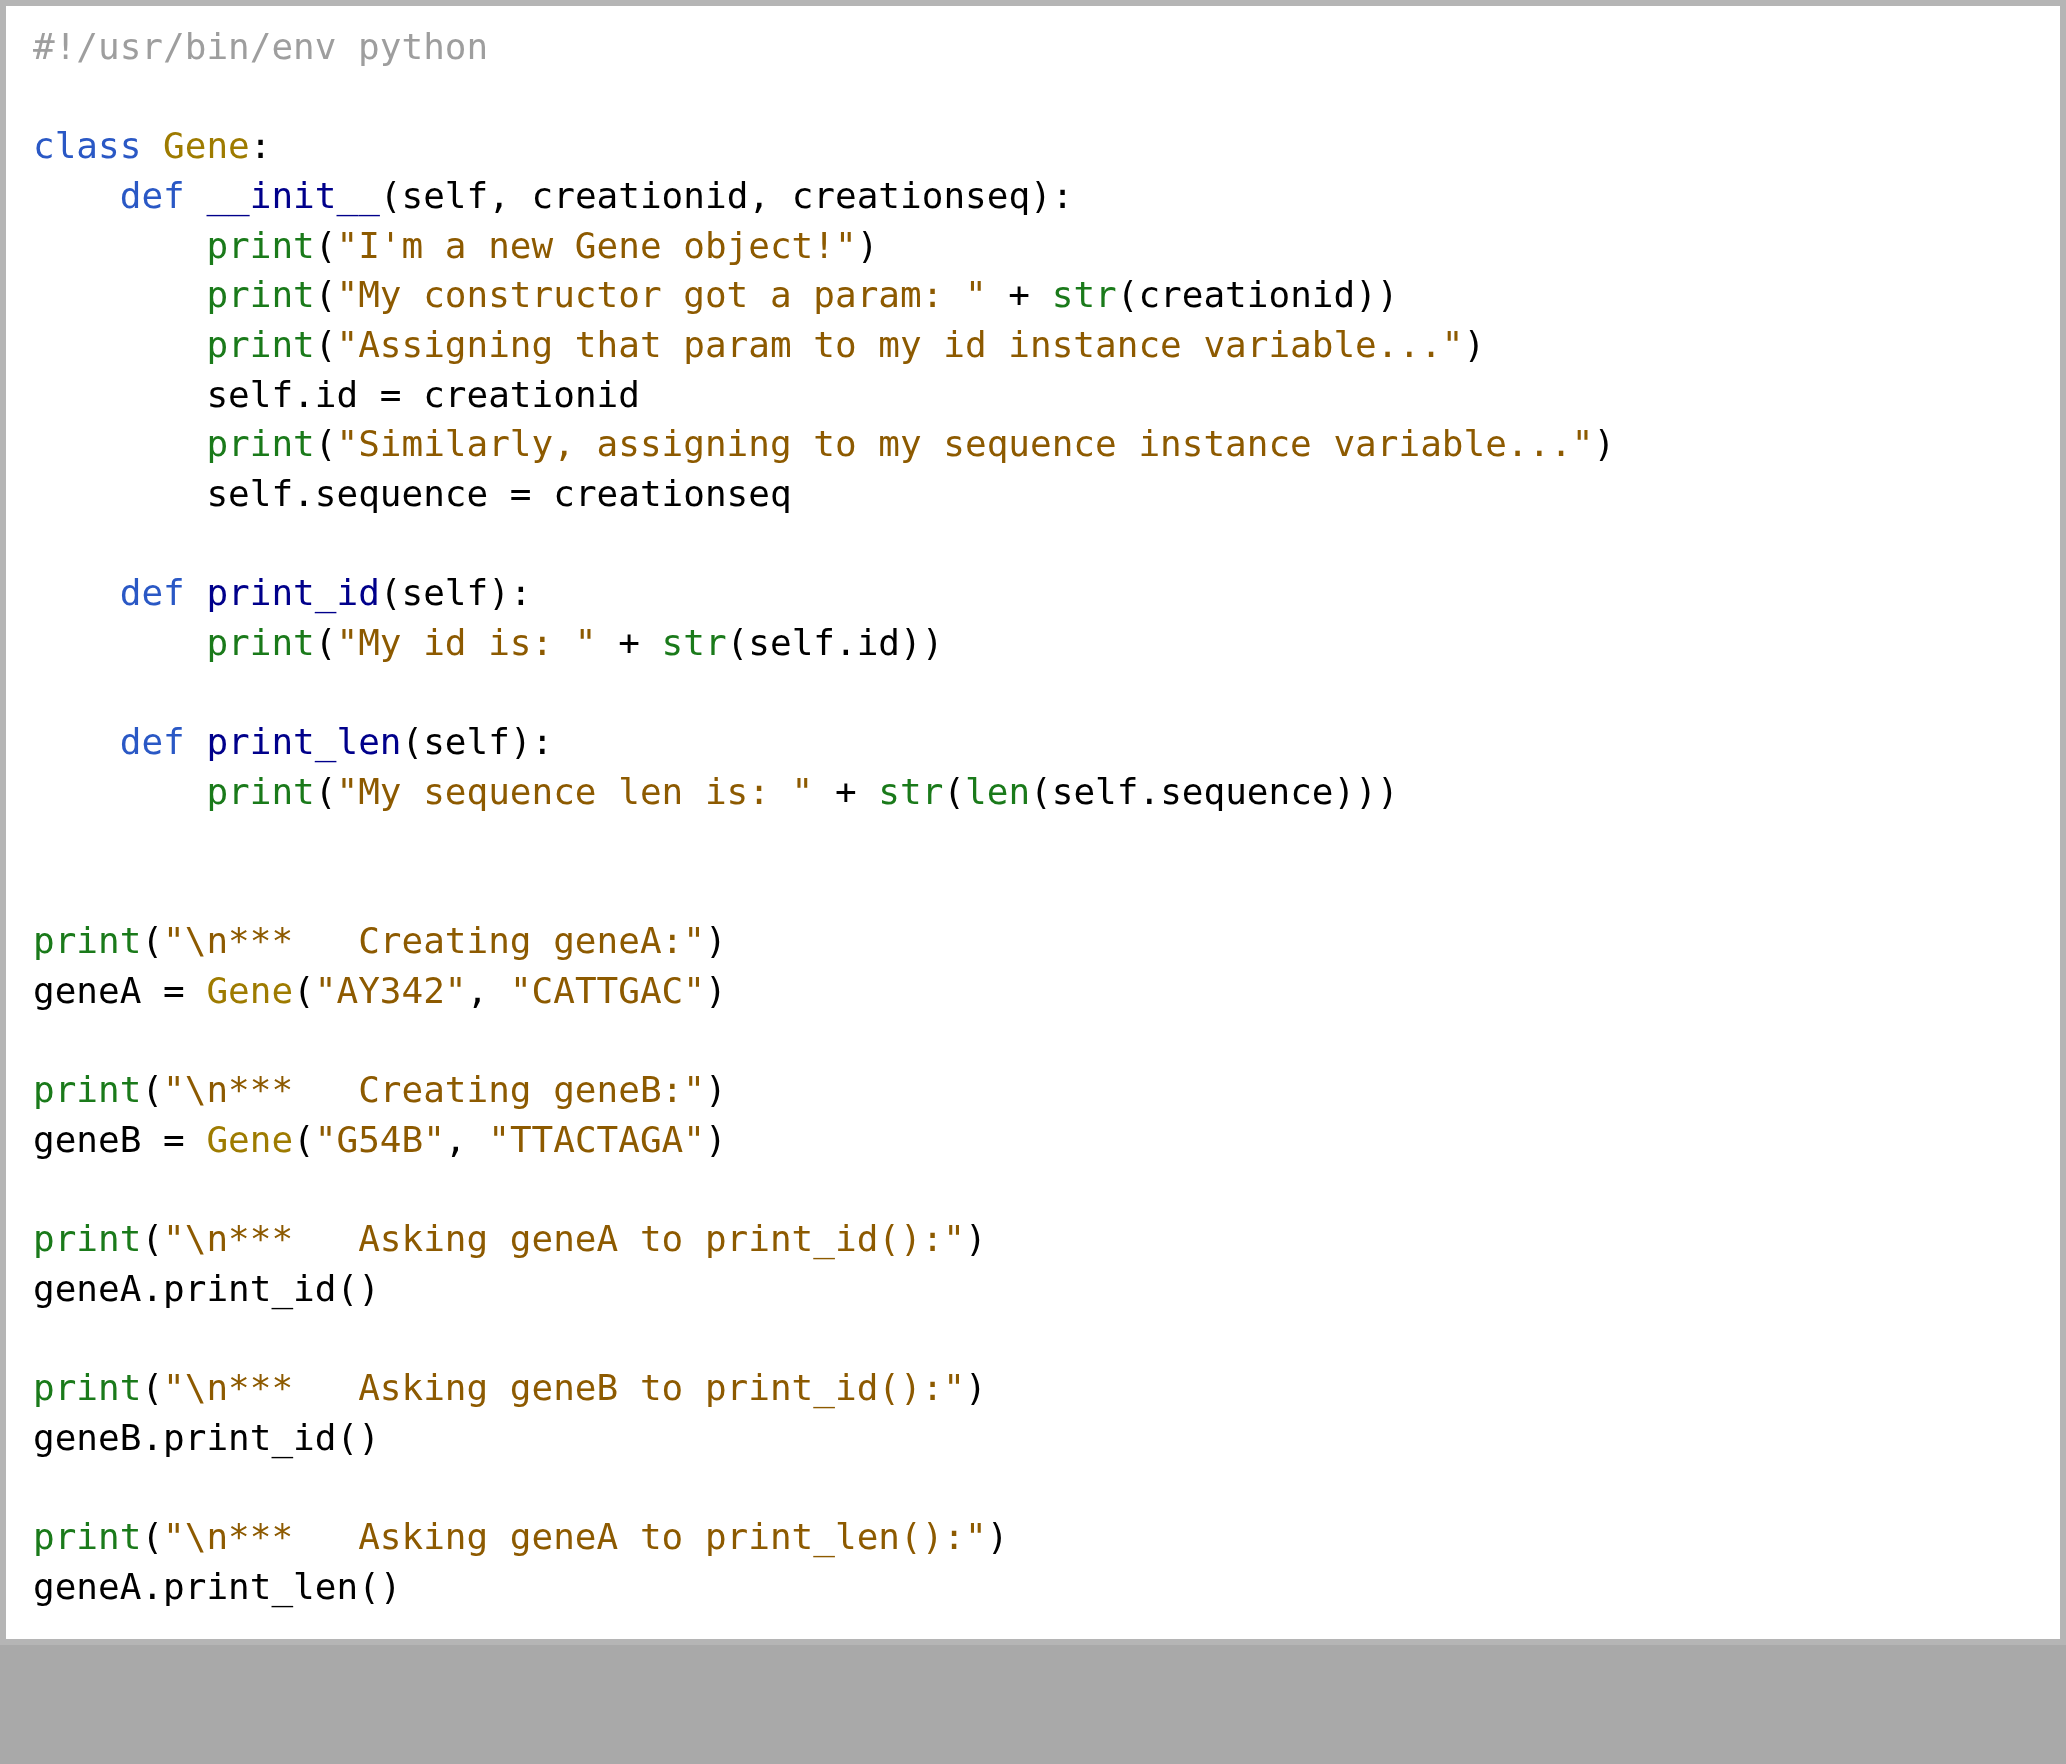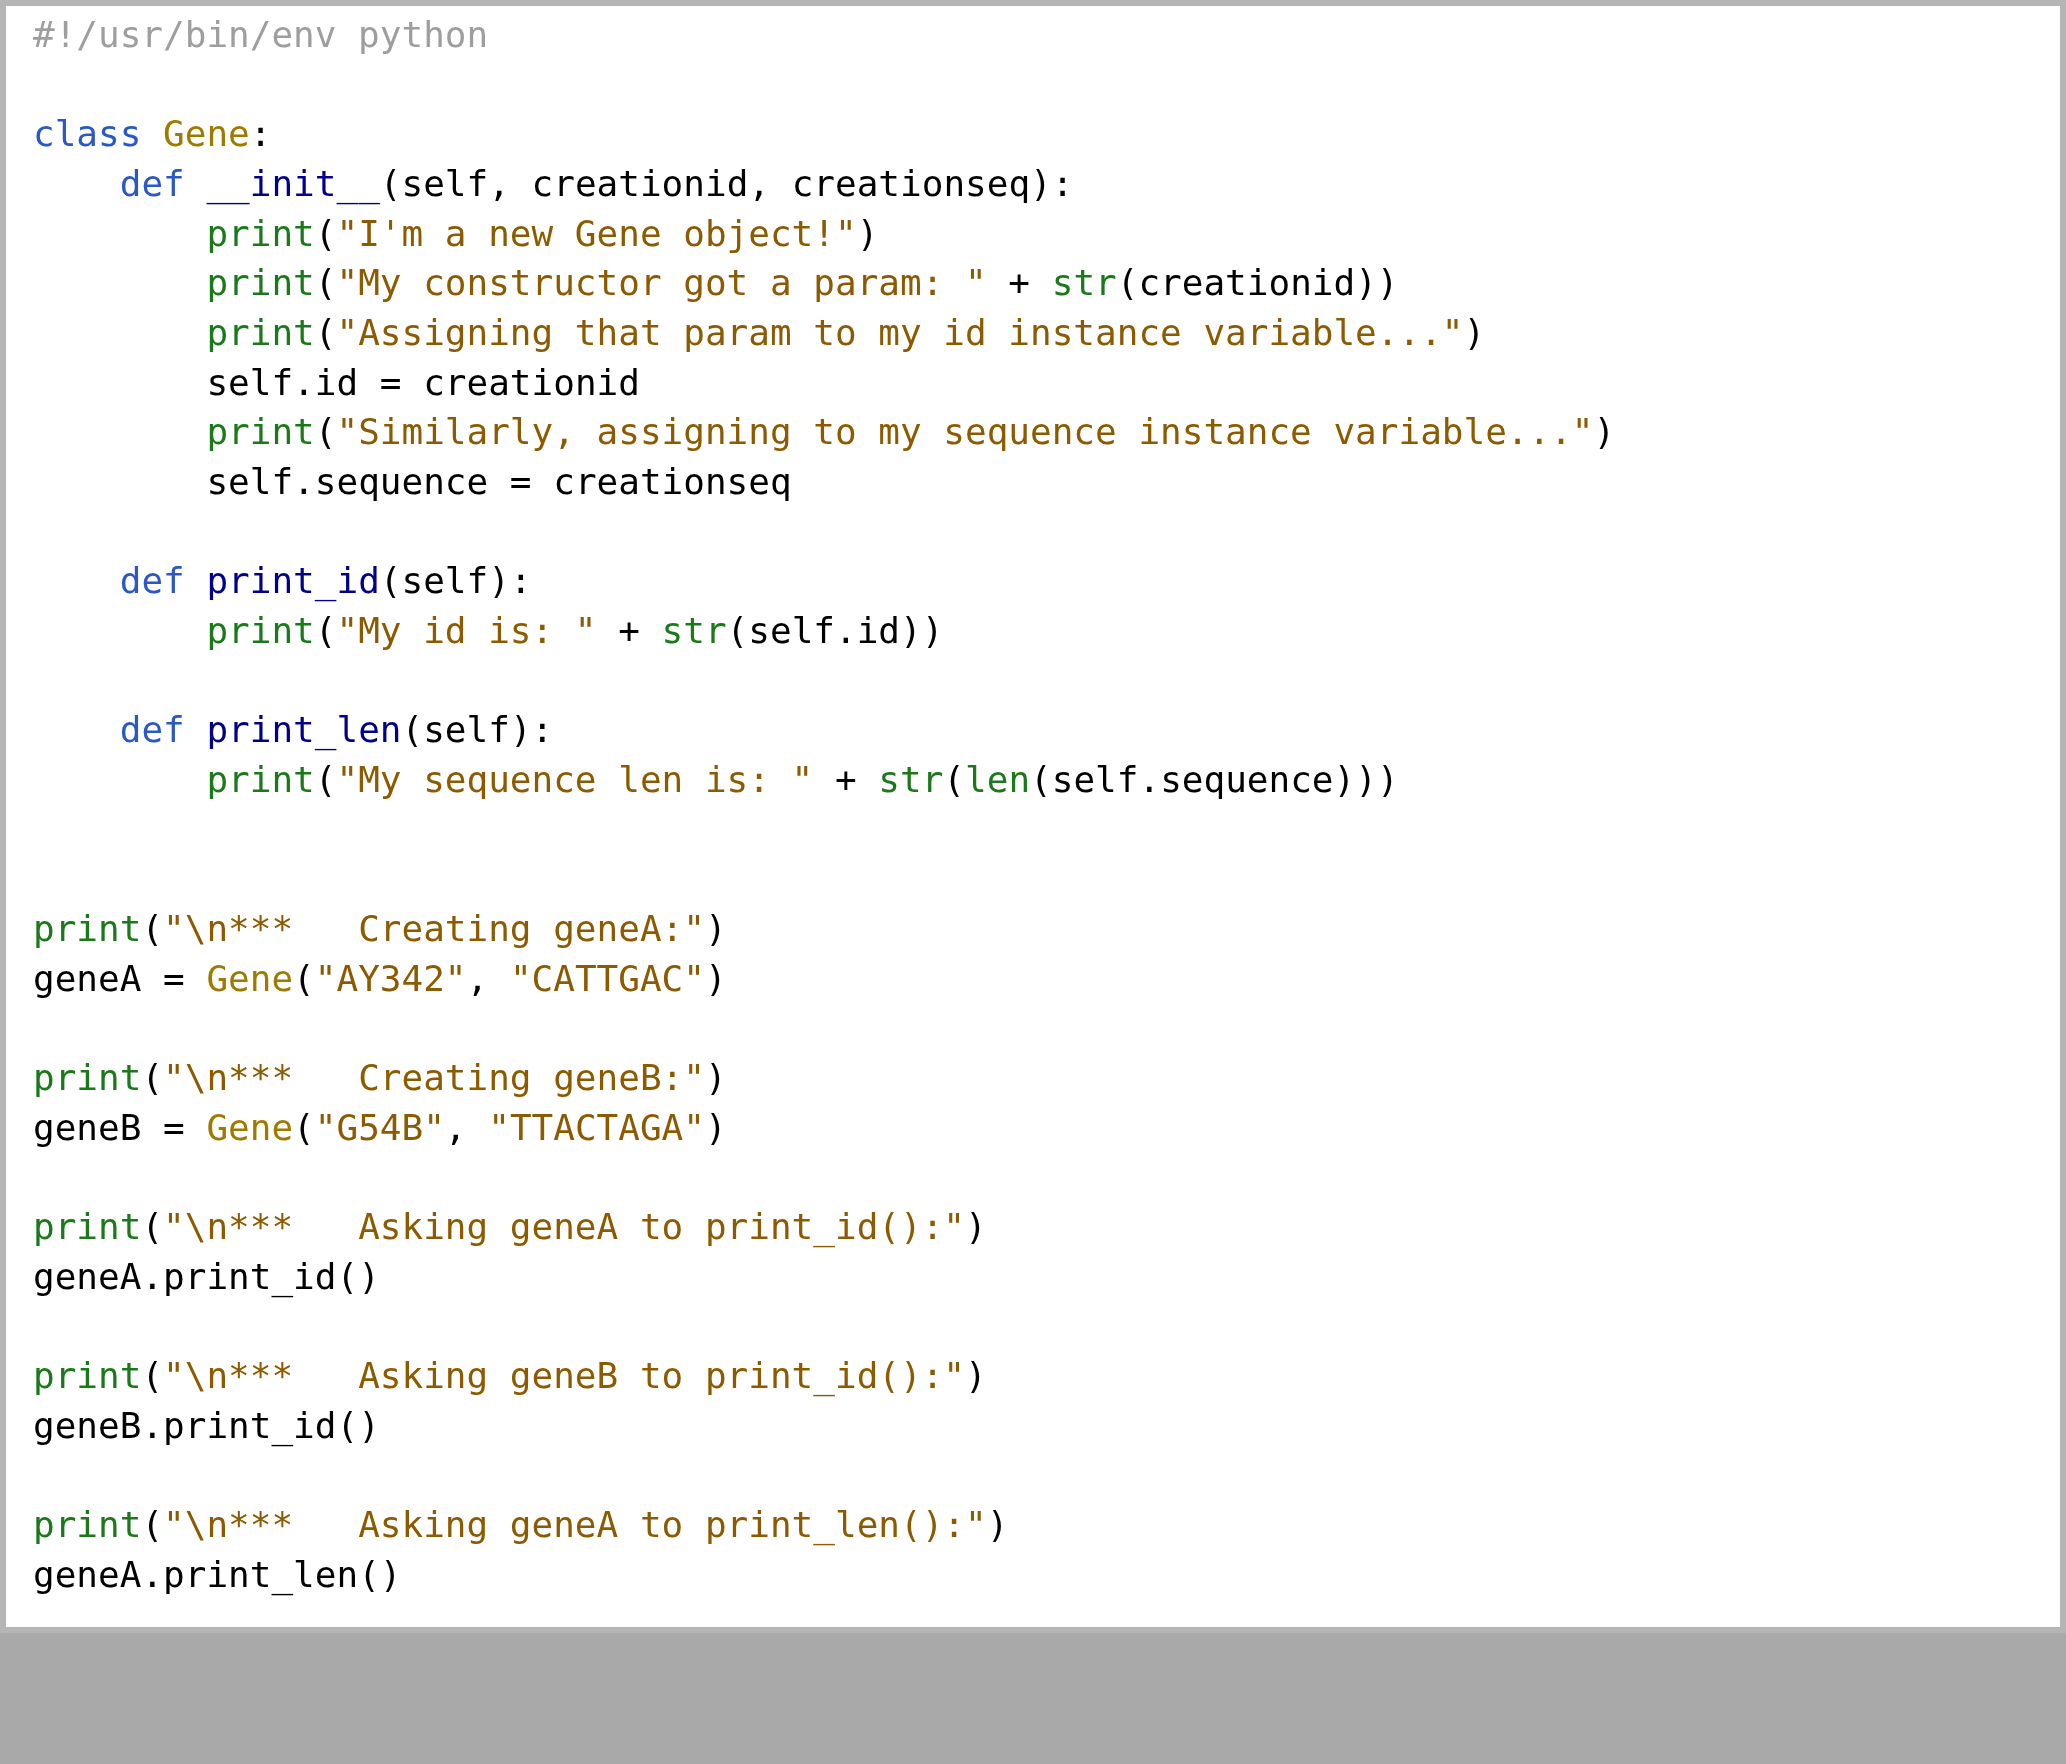--- a/index.html
+++ b/index.html
@@ -4,21 +4,21 @@
 <style>
   html,body{margin:0;padding:0;}
   body{
     background:#a9a9a9;
     font-family:"Segoe UI","Helvetica Neue",Arial,sans-serif;
   }
   .code-box{
     background:#ffffff;
     border:6.8px solid #b5b5b5;
     margin:0;
-    padding:4px 27px 27px 27px;
+    padding:16px 27px 27px 27px;
     box-sizing:border-box;
     width:2066px;
   }
   pre.code{
     margin:0;
     font-family:Consolas,"DejaVu Sans Mono","Menlo",monospace;
     font-size:36px;
     line-height:1.38;
     white-space:pre;
     color:#000;

